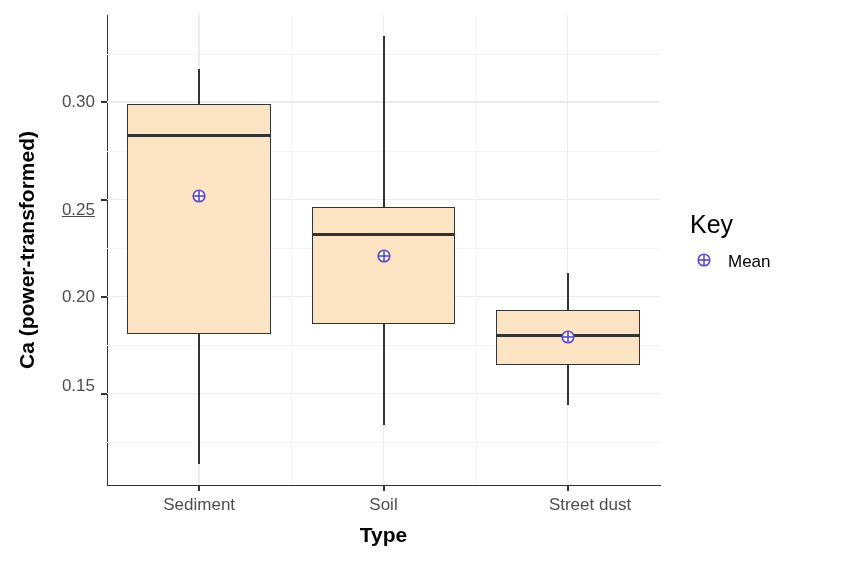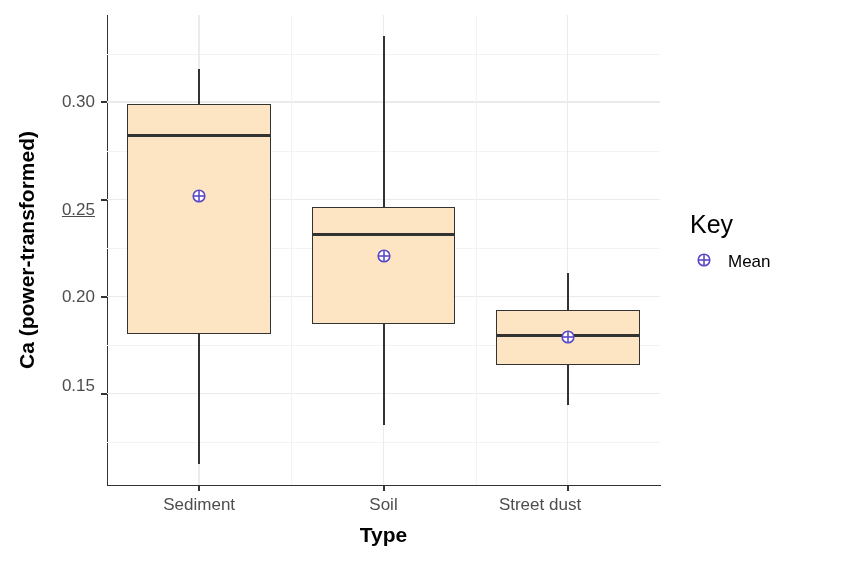--- a/index.html
+++ b/index.html
@@ -137,21 +137,21 @@
     <div class="tick-label-y" style="left: 0px; top: 296.612px; width: 95px; text-align: right;">0.20</div>
     <div class="tick-mark-y" style="left: 101px; top: 198.504px;"></div>
     <div class="tick-label-y" style="left: 0px; top: 210px; width: 95px; text-decoration: underline;">0.25</div>
     <div class="tick-mark-y" style="left: 101px; top: 101.397px;"></div>
     <div class="tick-label-y" style="left: 0px; top: 102.397px; width: 95px;">0.30</div>
     <div class="tick-mark-x" style="left: 198.167px; top: 485px;"></div>
     <div class="tick-label-x" style="left: 199.167px; top: 495px;">Sediment</div>
     <div class="tick-mark-x" style="left: 382.5px; top: 485px;"></div>
     <div class="tick-label-x" style="left: 383.5px; top: 495px;">Soil</div>
     <div class="tick-mark-x" style="left: 566.833px; top: 485px;"></div>
-    <div class="tick-label-x" style="left: 540px; top: 495px;">Street dust</div>
+    <div class="tick-label-x" style="left: 590px; top: 495px;">Street dust</div>
     <div class="whisker" style="left: 199.167px; top: 69.3802px; height: 34.9587px;"></div>
     <div class="whisker" style="left: 199.167px; top: 333.512px; height: 130.124px;"></div>
     <div class="box" style="left: 127.277px; top: 104.339px; width: 143.78px; height: 229.174px; background: rgb(253, 229, 195); border-color: rgb(51, 51, 51);"></div>
     <div class="median" style="left: 127.277px; top: 133.913px; width: 143.78px;"></div>
     <div class="mean-point" style="left: 199.167px; top: 197.562px;"><svg width="14" height="14" viewBox="0 0 14 14">
         <circle cx="7" cy="7" r="5.8" fill="#ffffff" stroke="#5a49c7" stroke-width="1.6"></circle>
         <line x1="7" y1="1" x2="7" y2="13" stroke="#5a49c7" stroke-width="1.6"></line>
         <line x1="1" y1="7" x2="13" y2="7" stroke="#5a49c7" stroke-width="1.6"></line>
       </svg></div>
     <div class="whisker" style="left: 383.5px; top: 36.3636px; height: 170.909px;"></div>

